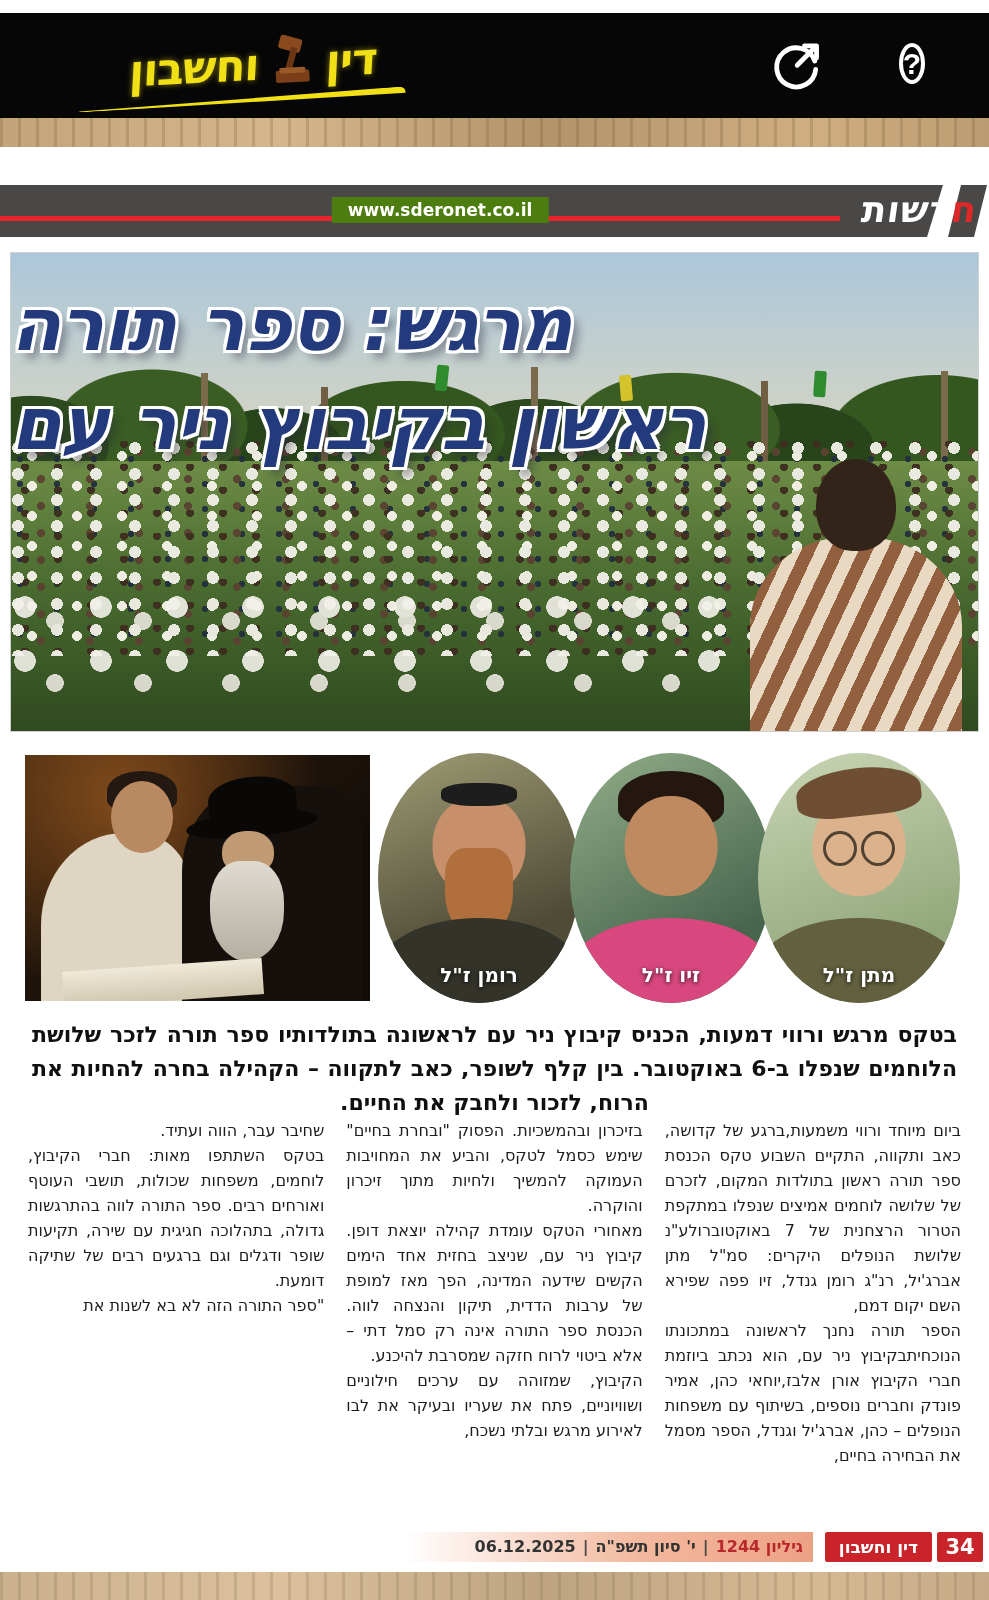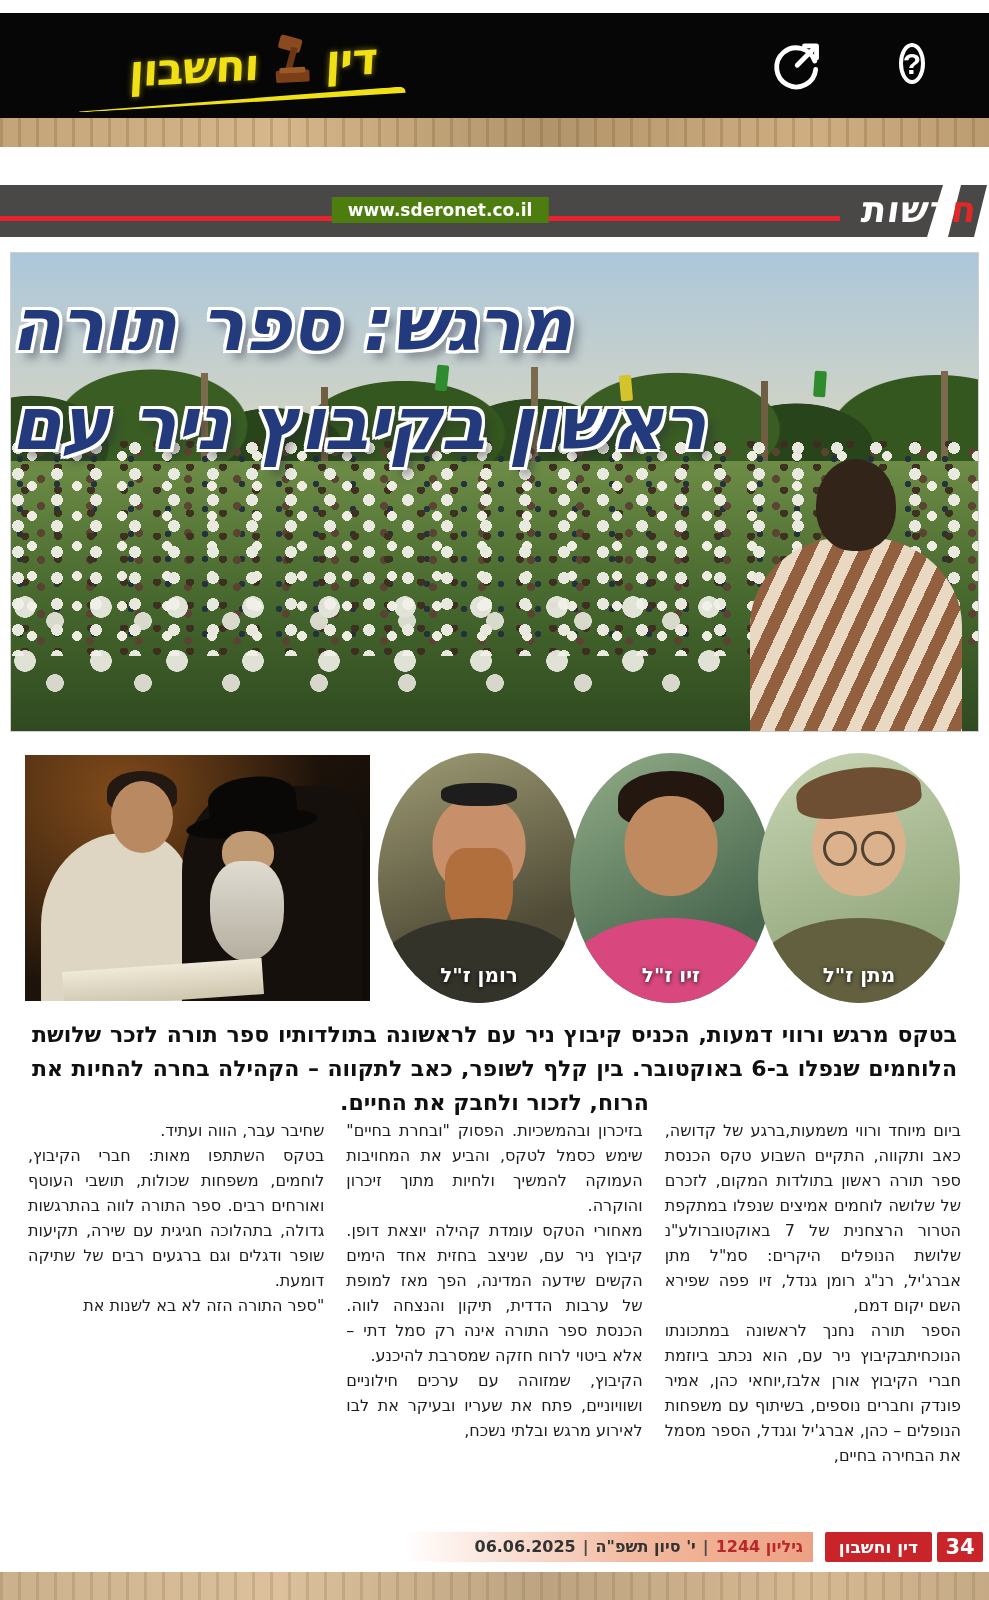--- a/index.html
+++ b/index.html
@@ -287,21 +287,21 @@
     </div>
     <div class="col">
       <p>שחיבר עבר, הווה ועתיד.</p>
       <p>בטקס השתתפו מאות: חברי הקיבוץ, לוחמים, משפחות שכולות, תושבי העוטף ואורחים רבים. ספר התורה לווה בהתרגשות גדולה, בתהלוכה חגיגית עם שירה, תקיעות שופר ודגלים וגם ברגעים רבים של שתיקה דומעת.</p>
       <p>"ספר התורה הזה לא בא לשנות את</p>
     </div>
   </div>
 
   <div class="footerbar">
     <div class="foot-meta">
-      <span class="foot-issue">גיליון 1244</span><span class="foot-sep">|</span><span class="foot-date">י' סיון תשפ"ה</span><span class="foot-sep">|</span><span class="foot-date">06.06.2025</span>
+      <span class="foot-issue">גיליון 1244</span><span class="foot-sep">|</span><span class="foot-date">י' סיון תשפ"ה</span><span class="foot-sep">|</span><span class="foot-date">06.12.2025</span>
     </div>
     <div class="foot-brand">דין וחשבון</div>
     <div class="foot-page">34</div>
   </div>
 
   <div class="wood wood-bottom"></div>
 
 </div>
 
 </body></html>

